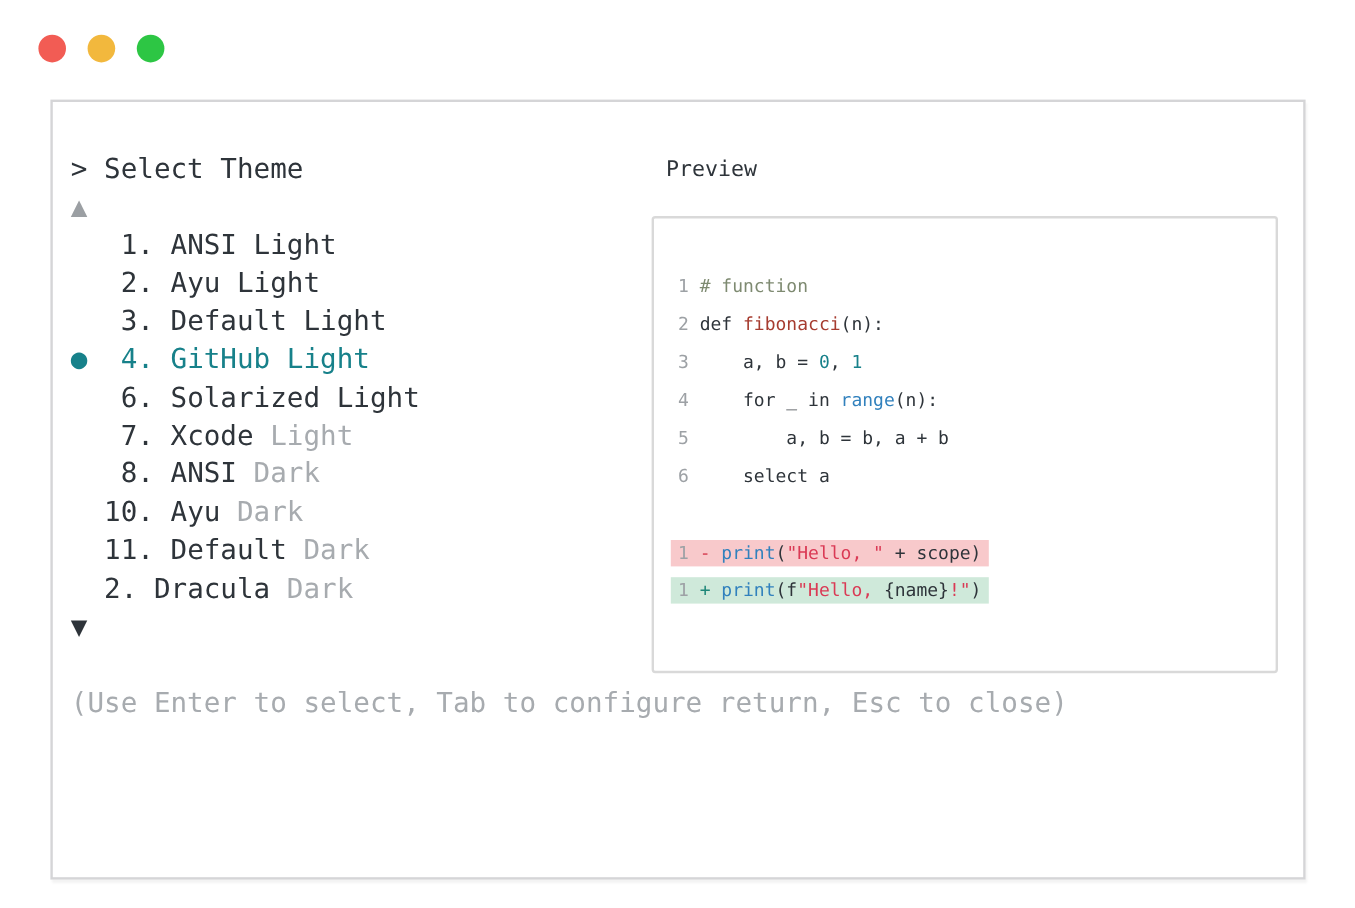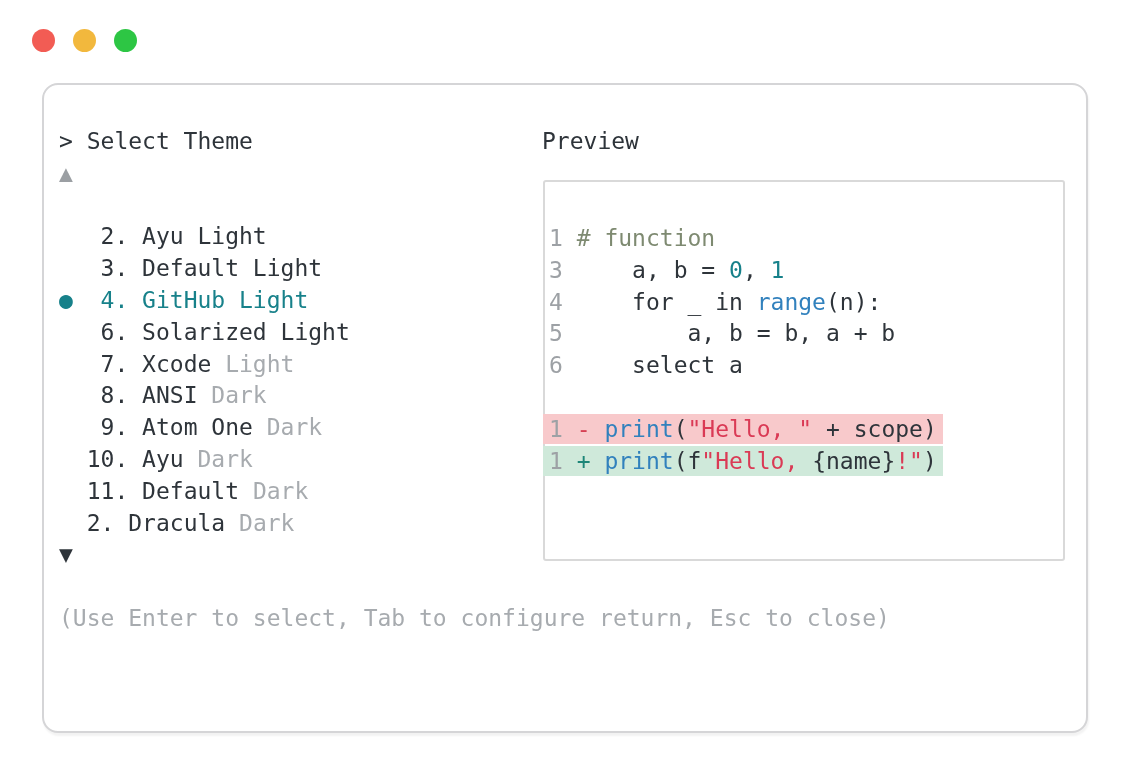--- a/index.html
+++ b/index.html
@@ -8,40 +8,40 @@
 
   
   .lights{position:absolute;left:32px;top:29px;display:flex;gap:18px}
   .light{width:23px;height:23px;border-radius:50%;display:inline-block}
   .light.red{background:var(--traffic-red,#f25c54)}
   .light.yellow{background:var(--traffic-yellow,#f2b83d)}
   .light.green{background:var(--traffic-green,#2dc644)}
 
   
   .window{position:absolute;left:42px;top:83px;width:1046px;height:650px;
-          border:2px solid var(--window-border,#d5d5d7);border-radius:16px;
+          border:2px solid var(--window-border,#d5d5d7);border-radius:0;
           background:#fff;box-shadow:1px 3px 2px rgba(0,0,0,0.05)}
 
   .term{position:absolute;left:15px;top:41px;font-size:23px;line-height:31.8px}
   .line{white-space:pre;min-height:31.8px}
   .prompt{color:var(--text,#2e343a)}
   .arrow.up{color:#9b9fa3}
   .arrow.down{color:var(--text,#2e343a)}
   .footer{color:var(--muted,#a7abaf)}
 
   .theme-row{color:var(--text,#2e343a);cursor:default}
   .theme-row .marker{color:var(--selected,#17818a)}
   .theme-row .suffix{color:var(--muted,#a7abaf)}
   .theme-row.selected,.theme-row.selected .label,.theme-row.selected .suffix{color:var(--selected,#17818a)}
 
   
-  .preview-label{position:absolute;left:498px;top:41px;font-size:23px;line-height:31.8px;color:var(--text,#2e343a)}
+  .preview-label{position:absolute;left:511px;top:41px;font-size:18px;line-height:31.8px;color:var(--text,#2e343a)}
   .preview-box{position:absolute;left:499px;top:95px;width:522px;height:381px;
                border:2px solid var(--preview-border,#d9d9d9);border-radius:3px;background:#fff}
-  .code{position:absolute;left:4px;top:41px;font-size:23px;line-height:31.8px}
+  .code{position:absolute;left:20px;top:41px;font-size:15px;line-height:31.8px}
 
   .ln{color:var(--linenum,#9da1a5)}
   .tok-text{color:var(--text,#2e343a)}
   .tok-comment{color:var(--comment,#7e8a71)}
   .tok-function{color:var(--function,#a63c30)}
   .tok-builtin{color:var(--builtin,#3181bd)}
   .tok-number{color:var(--number,#17818a)}
   .tok-string{color:var(--string,#da3a55)}
   .tok-removed{color:var(--removed,#d64053)}
   .tok-added{color:var(--added,#1d8678)}
@@ -58,42 +58,42 @@
   <span class="light yellow"></span>
   <span class="light green"></span>
 </div>
 
 <div class="window">
 
   <div class="term">
     <div class="line prompt">&gt; Select Theme</div>
     <div class="line arrow up">▲</div>
     <div id="theme-list">
-        <div class="line theme-row"><span class="marker">  </span></div>
+        <div class="line theme-row"><span class="marker">  </span><span class="label"> 1. ANSI Light</span></div>
         <div class="line theme-row"><span class="marker">  </span><span class="label"> 2. Ayu Light</span></div>
         <div class="line theme-row"><span class="marker">  </span><span class="label"> 3. Default Light</span></div>
         <div class="line theme-row selected"><span class="marker">● </span><span class="label"> 4. GitHub Light</span></div>
         <div class="line theme-row"><span class="marker">  </span><span class="label"> 6. Solarized Light</span></div>
         <div class="line theme-row"><span class="marker">  </span><span class="label"> 7. Xcode</span><span class="suffix"> Light</span></div>
         <div class="line theme-row"><span class="marker">  </span><span class="label"> 8. ANSI</span><span class="suffix"> Dark</span></div>
-        <div class="line theme-row"><span class="marker">  </span><span class="label"> 9. Atom One</span><span class="suffix"> Dark</span></div>
         <div class="line theme-row"><span class="marker">  </span><span class="label">10. Ayu</span><span class="suffix"> Dark</span></div>
         <div class="line theme-row"><span class="marker">  </span><span class="label">11. Default</span><span class="suffix"> Dark</span></div>
         <div class="line theme-row"><span class="marker">  </span><span class="label">2. Dracula</span><span class="suffix"> Dark</span></div>
       </div>
     <div class="line arrow down">▼</div>
     <div class="line blank"></div>
     <div class="line footer">(Use Enter to select, Tab to configure return, Esc to close)</div>
   </div>
 
   <div class="preview-label line">Preview</div>
 
   <div class="preview-box">
     <div class="code">
         <div class="line"><span class="ln">1 </span><span class="tok-comment"># function</span></div>
+        <div class="line"><span class="ln">2 </span><span class="tok-text">def </span><span class="tok-function">fibonacci</span><span class="tok-text">(n):</span></div>
         <div class="line"><span class="ln">3 </span><span class="tok-text">    a, b = </span><span class="tok-number">0</span><span class="tok-text">, </span><span class="tok-number">1</span></div>
         <div class="line"><span class="ln">4 </span><span class="tok-text">    for _ in </span><span class="tok-builtin">range</span><span class="tok-text">(n):</span></div>
         <div class="line"><span class="ln">5 </span><span class="tok-text">        a, b = b, a + b</span></div>
         <div class="line"><span class="ln">6 </span><span class="tok-text">    select a</span></div>
         <div class="line"></div>
         <div class="line"><span class="hl hl-removed"><span class="ln">1 </span><span class="tok-removed">- </span><span class="tok-builtin">print</span><span class="tok-text">(</span><span class="tok-string">"Hello, "</span><span class="tok-text"> + scope)</span></span></div>
         <div class="line"><span class="hl hl-added"><span class="ln">1 </span><span class="tok-added">+ </span><span class="tok-builtin">print</span><span class="tok-text">(f</span><span class="tok-string">"Hello, </span><span class="tok-text">{name}</span><span class="tok-string">!"</span><span class="tok-text">)</span></span></div>
       </div>
   </div>
 

